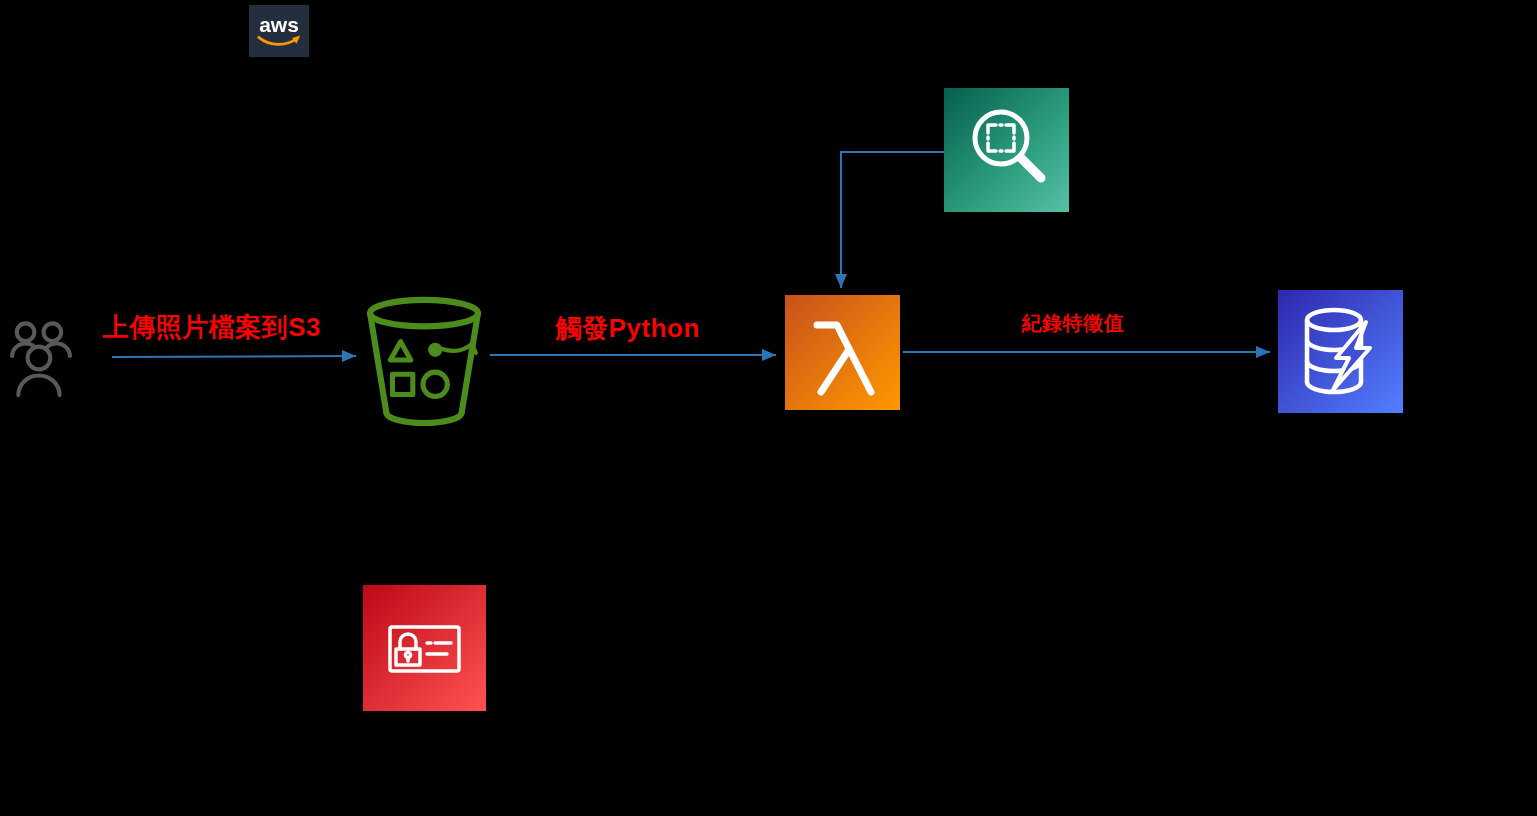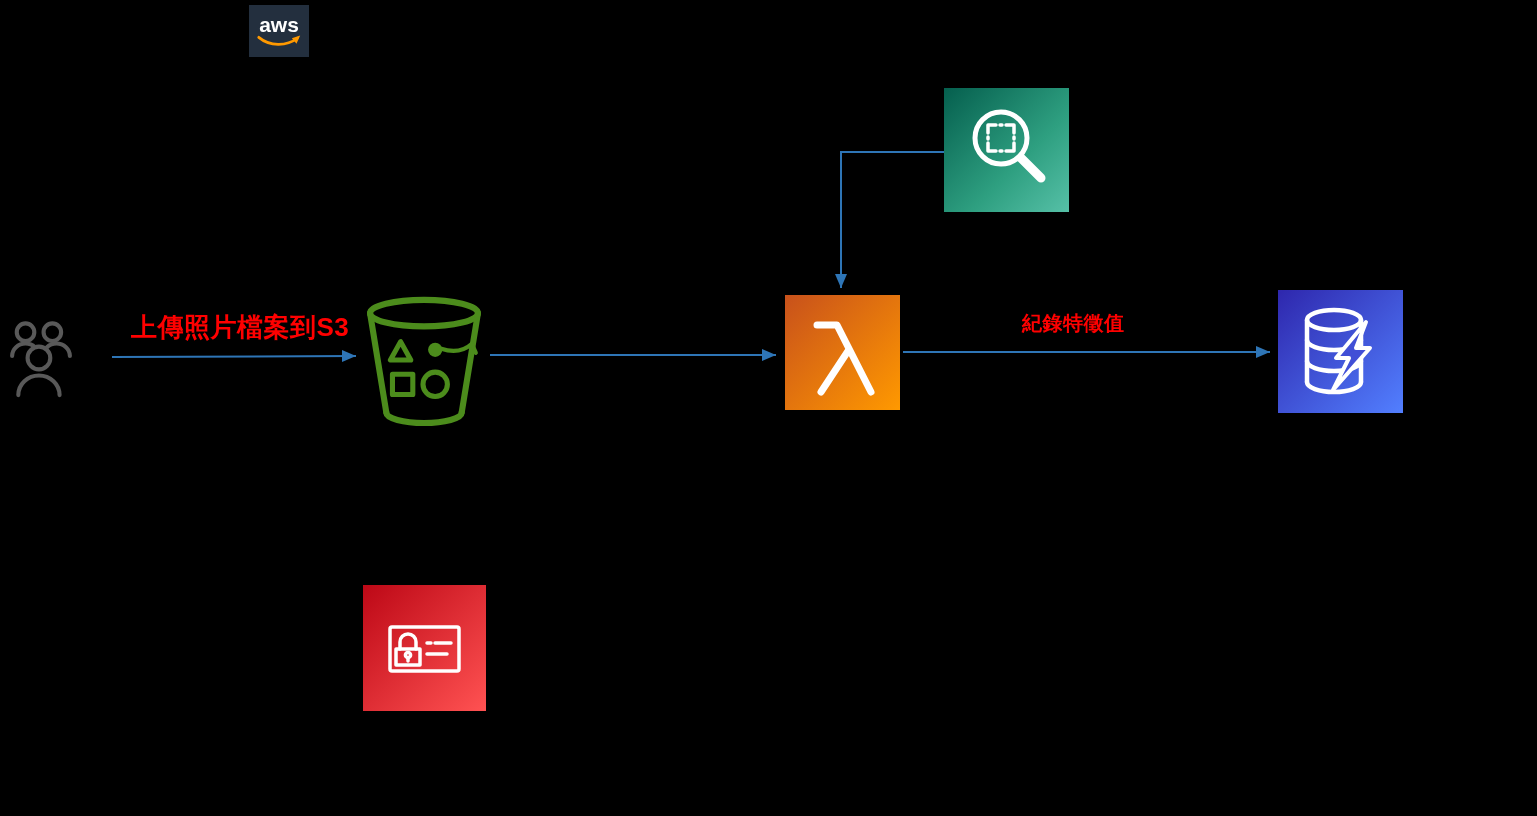--- a/index.html
+++ b/index.html
@@ -85,36 +85,37 @@
     <svg width="66" height="82" viewBox="0 0 64 78" fill="none" stroke="#595959" stroke-width="4" stroke-linecap="round">
       <circle cx="17" cy="13" r="8.5"></circle>
       <circle cx="43" cy="13" r="8.5"></circle>
       <path d="M4 36 a13 12 0 0 1 26 0"></path>
       <path d="M34 36 a13 12 0 0 1 26 0"></path>
       <circle cx="30" cy="38" r="11" fill="#000000"></circle>
       <path d="M10 74 a20 19 0 0 1 40 0" fill="#000000"></path>
     </svg>
   </div>
 
-  <div class="edge-label" style="left:131px;top:310px;">上傳照片檔案到S3</div>
+  <div class="edge-label" style="left:103px;top:310px;">上傳照片檔案到S3</div>
 
   <div class="node s3-node">
     <svg width="116" height="134" viewBox="0 0 114 130" fill="none" stroke="#4c8c1c" stroke-width="6" stroke-linecap="round" stroke-linejoin="round">
       <ellipse cx="57" cy="16" rx="53" ry="13"></ellipse>
       <path d="M4,16 L20,114"></path>
       <path d="M110,16 L94,114"></path>
       <path d="M20,114 a37 10 0 0 0 74 0"></path>
       <path d="M24,62 L44,62 L34,44 Z" stroke-width="5"></path>
       <rect x="26" y="76" width="20" height="20" stroke-width="5"></rect>
       <circle cx="68" cy="86" r="12" stroke-width="5"></circle>
       <circle cx="68" cy="52" r="7" fill="#4c8c1c" stroke="none"></circle>
       <path d="M74,51 Q92,57 104,46 L108,55" stroke-width="4"></path>
     </svg>
   </div>
 
+  <div class="edge-label" style="left:556px;top:311px;">觸發Python</div>
 
   <div class="node lambda-node">
     <svg width="115" height="115" viewBox="0 0 115 115" fill="none" stroke="#ffffff" stroke-width="7" stroke-linecap="round" stroke-linejoin="round">
       <path d="M32,30 L52,30 L86,97"></path>
       <path d="M63,56 L36,97"></path>
     </svg>
   </div>
 
   <div class="node rekognition-node">
     <svg width="125" height="124" viewBox="0 0 125 124" fill="none" stroke="#ffffff" stroke-linecap="round" stroke-linejoin="round">

